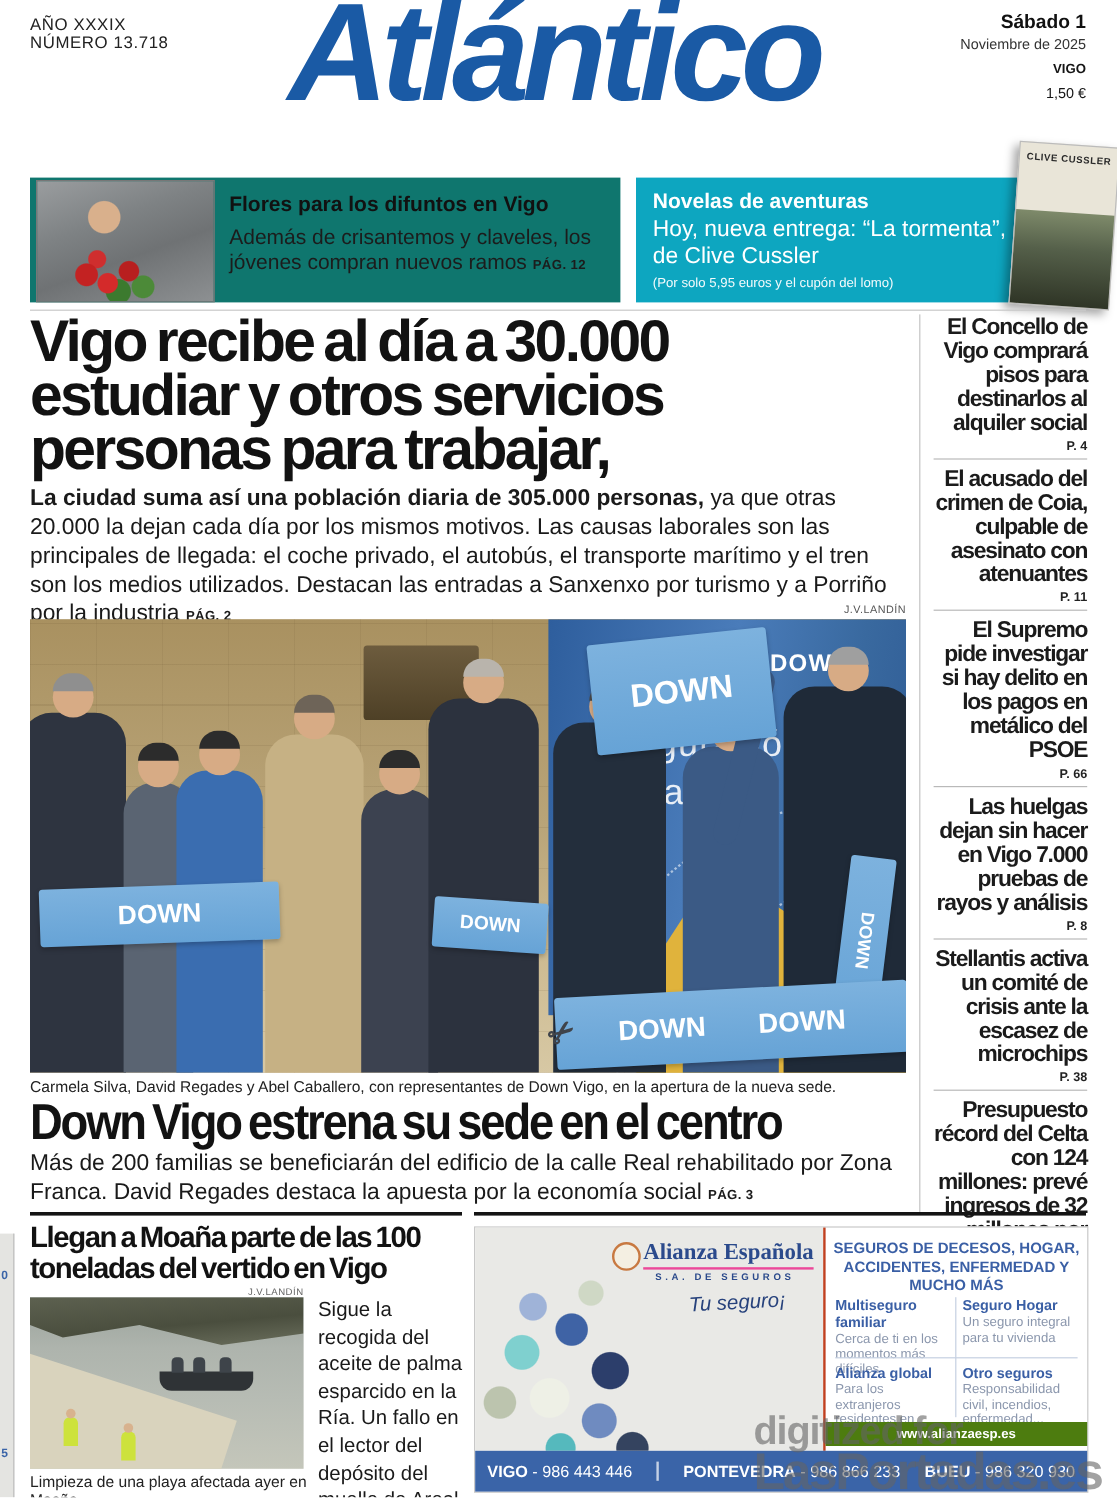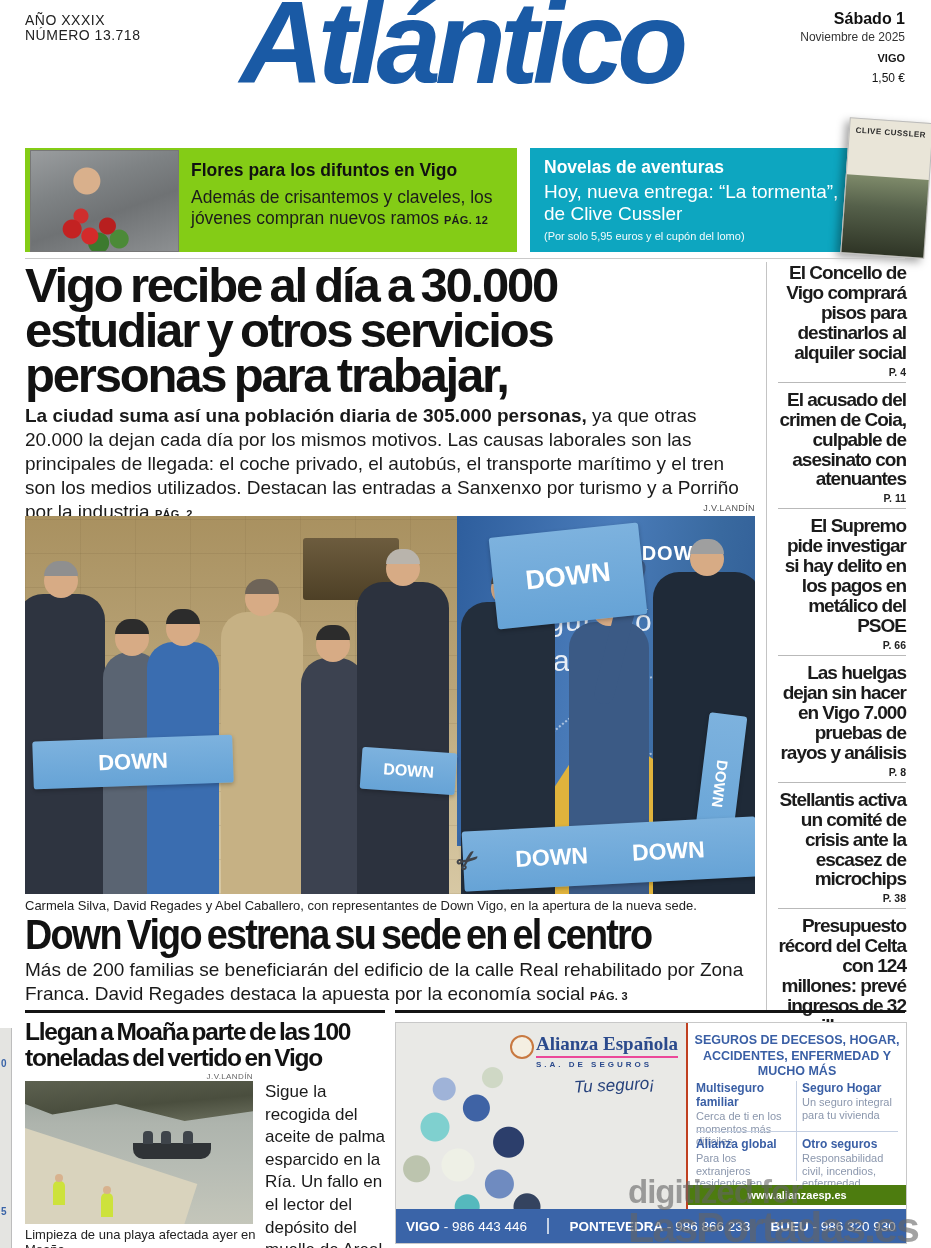--- a/index.html
+++ b/index.html
@@ -11,21 +11,21 @@
   .mh-small{font-size:14px;letter-spacing:.5px;color:#222;text-align:right;}
   #logo{left:50%;top:-26px;transform:translateX(-51%);font-size:116px;font-weight:bold;font-style:italic;
         color:#1a5aa5;letter-spacing:-6px;line-height:1.2;}
   #mh-right{right:26px;top:10px;text-align:right;}
   #mh-right .day{font-size:16px;font-weight:bold;color:#111;}
   #mh-right .month{font-size:12px;color:#333;margin-top:2px;}
   #mh-right .city{font-size:11px;font-weight:bold;margin-top:8px;}
   #mh-right .price{font-size:12px;margin-top:7px;}
 
   
-  #teaser-flowers{left:25px;top:148px;width:492px;height:104px;background:#84cc16;}
+  #teaser-flowers{left:25px;top:148px;width:492px;height:104px;background:#0f766e;}
   #flowers-photo{left:30px;top:150px;width:147px;height:100px;border:1px solid #777;
     background:
       radial-gradient(circle at 28% 78%, #c32222 0 9px, transparent 10px),
       radial-gradient(circle at 40% 85%, #d42a2a 0 8px, transparent 9px),
       radial-gradient(circle at 52% 75%, #b81f1f 0 8px, transparent 9px),
       radial-gradient(circle at 34% 65%, #cf2e2e 0 7px, transparent 8px),
       radial-gradient(circle at 46% 92%, #3c7a2e 0 10px, transparent 11px),
       radial-gradient(circle at 60% 88%, #4c8a38 0 9px, transparent 10px),
       radial-gradient(circle at 38% 30%, #d9b08c 0 13px, transparent 14px),
       linear-gradient(160deg,#9a9d9f 0%,#7e8284 35%,#6f7274 60%,#8d9092 100%);}
@@ -119,21 +119,21 @@
         radial-gradient(circle at 22% 62%, #bcc4ae 0 13px, transparent 14px),
         radial-gradient(circle at 58% 70%, #6f8bc0 0 14px, transparent 15px),
         radial-gradient(circle at 44% 82%, #55b9bd 0 12px, transparent 13px),
         radial-gradient(circle at 70% 82%, #34435f 0 13px, transparent 14px),
         radial-gradient(circle at 34% 20%, #9fb3d8 0 11px, transparent 12px),
         radial-gradient(circle at 55% 14%, #cfd8c5 0 10px, transparent 11px);}
   #ad-logo{position:absolute;left:118px;top:10px;width:168px;}
   #ad-logo .emblem{position:absolute;left:-4px;top:2px;width:20px;height:20px;border:2px solid #c87941;border-radius:50%;background:#f4efe2;}
   #ad-logo .brand{margin-left:22px;font-family:"Liberation Serif",serif;font-size:19px;font-weight:bold;color:#2b4a8c;
       border-bottom:2px solid #ec4899;display:inline-block;padding-bottom:1px;}
-  #ad-logo .sub{margin-left:22px;font-size:8px;font-weight:bold;letter-spacing:3px;color:#2b4a8c;margin-top:2px;}
+  #ad-logo .sub{margin-left:12px;font-size:8px;font-weight:bold;letter-spacing:3px;color:#2b4a8c;margin-top:2px;text-align:center;}
   #ad-logo .tag{margin-left:60px;margin-top:6px;font-size:17px;font-style:italic;color:#27427c;transform:rotate(-3deg);}
   #ad-redline{position:absolute;left:290px;top:0;width:2px;height:186px;background:#c04020;}
   #ad-right{position:absolute;left:292px;top:0;width:218px;height:186px;}
   #ad-right .head{font-size:12.5px;font-weight:bold;color:#3a5fa5;text-align:center;line-height:1.25;margin:10px 6px 6px 6px;}
   #ad-grid{position:absolute;left:8px;top:58px;width:202px;height:100px;}
   .ad-cell{position:absolute;width:96px;}
   .ad-cell .t{font-size:12px;font-weight:bold;color:#3a5fa5;}
   .ad-cell .d{font-size:11px;color:#8b97ad;line-height:1.15;margin-top:1px;}
   #ad-grid .vline{position:absolute;left:100px;top:0;width:1px;height:100px;background:#c5d0e2;}
   #ad-grid .hline{position:absolute;left:0;top:50px;width:202px;height:1px;background:#c5d0e2;}

